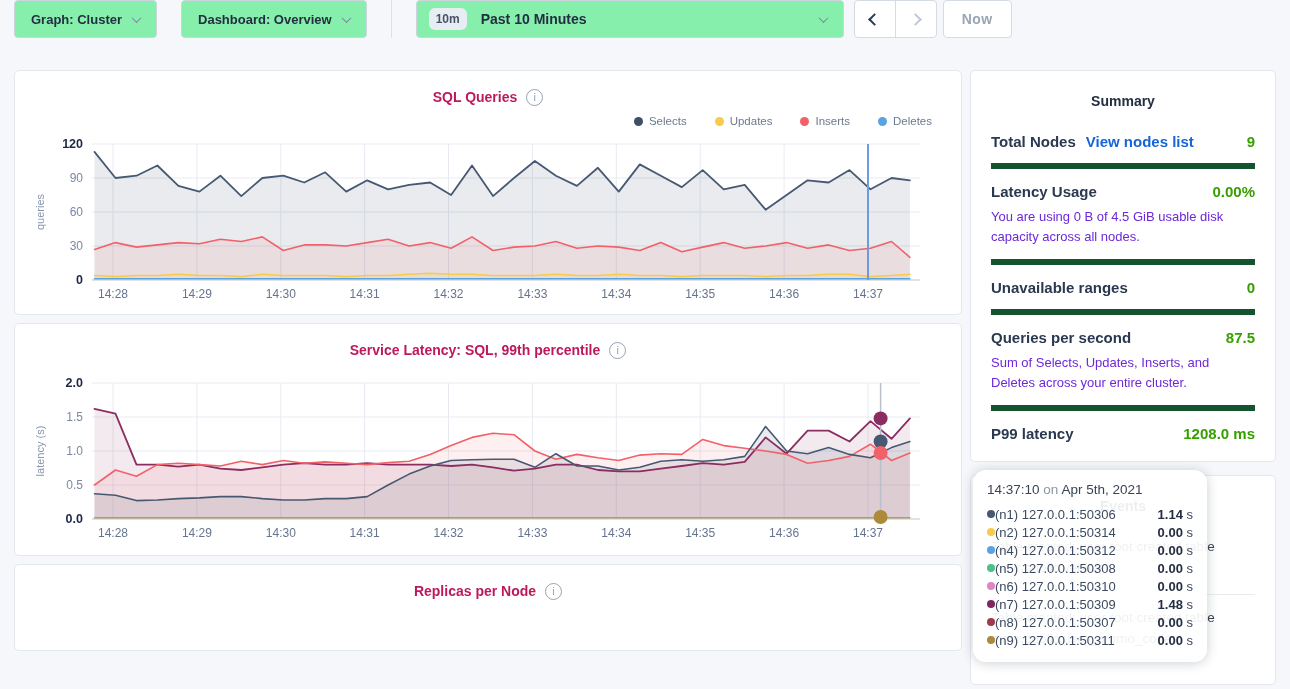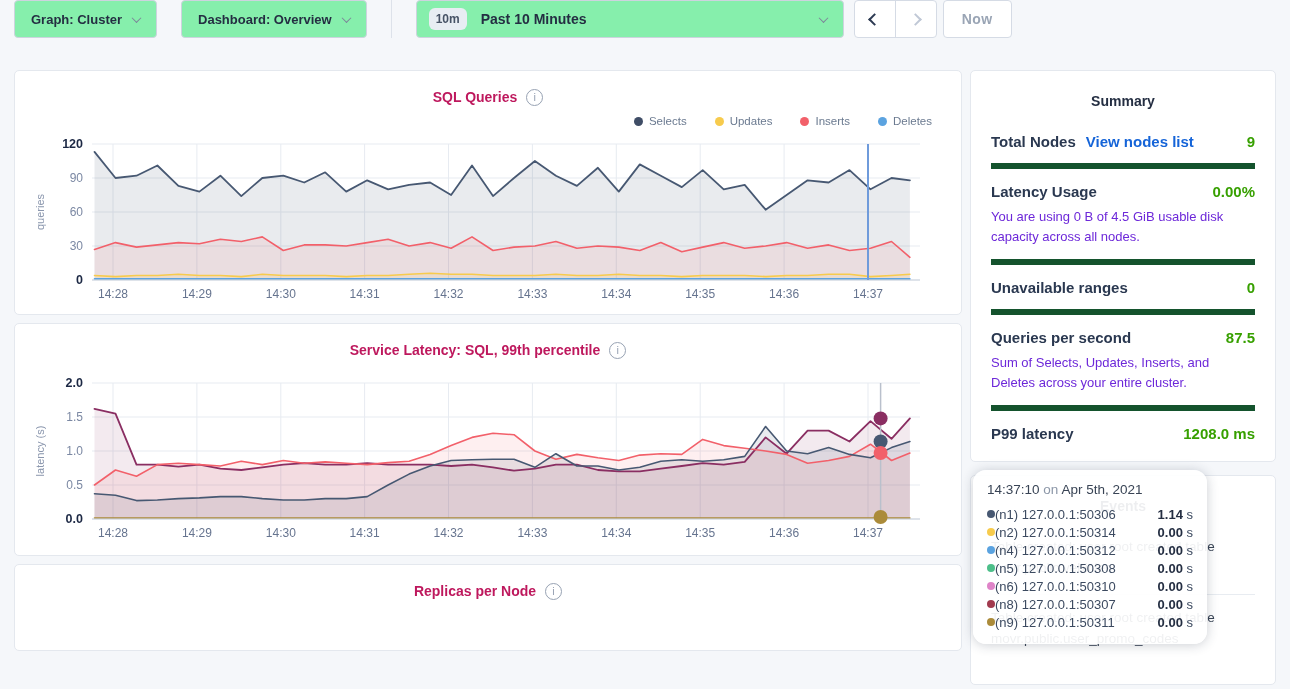--- a/index.html
+++ b/index.html
@@ -335,20 +335,25 @@
         <span class="tooltip-dot" style="background:#4dbf8a"></span>
         <span>(n5) 127.0.0.1:50308</span>
         <span class="tooltip-value">0.00 <span class="tooltip-unit">s</span></span>
       </div>
       <div class="tooltip-row">
         <span class="tooltip-dot" style="background:#df84c8"></span>
         <span>(n6) 127.0.0.1:50310</span>
         <span class="tooltip-value">0.00 <span class="tooltip-unit">s</span></span>
       </div>
       <div class="tooltip-row">
+        <span class="tooltip-dot" style="background:#7d2861"></span>
+        <span>(n7) 127.0.0.1:50309</span>
+        <span class="tooltip-value">1.48 <span class="tooltip-unit">s</span></span>
+      </div>
+      <div class="tooltip-row">
         <span class="tooltip-dot" style="background:#a13a4e"></span>
         <span>(n8) 127.0.0.1:50307</span>
         <span class="tooltip-value">0.00 <span class="tooltip-unit">s</span></span>
       </div>
       <div class="tooltip-row">
         <span class="tooltip-dot" style="background:#ab8b3a"></span>
         <span>(n9) 127.0.0.1:50311</span>
         <span class="tooltip-value">0.00 <span class="tooltip-unit">s</span></span>
       </div>
     </div>

